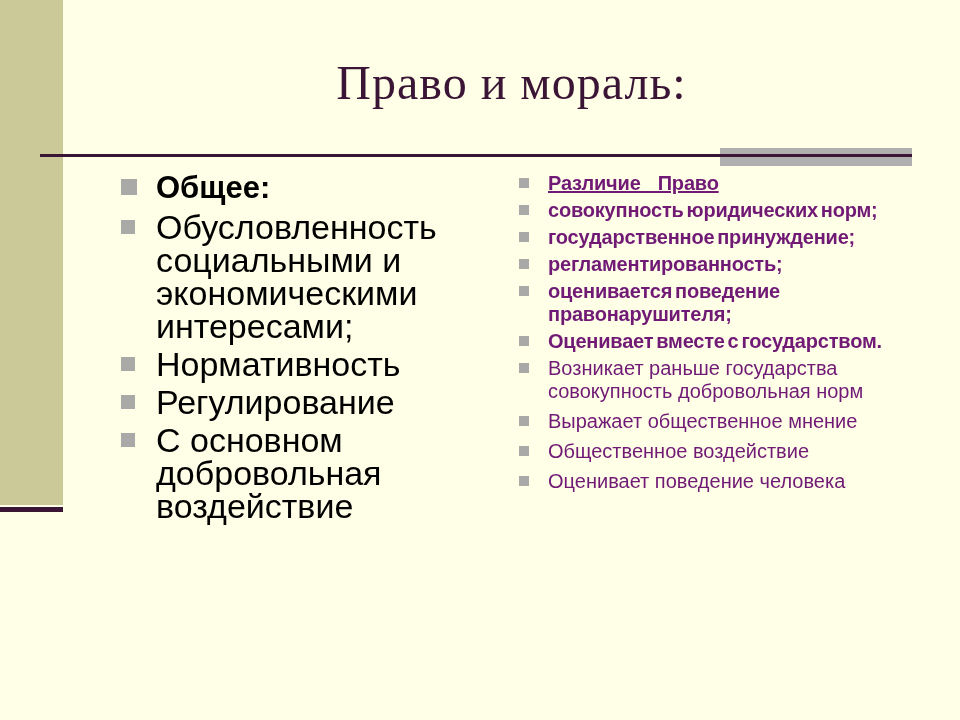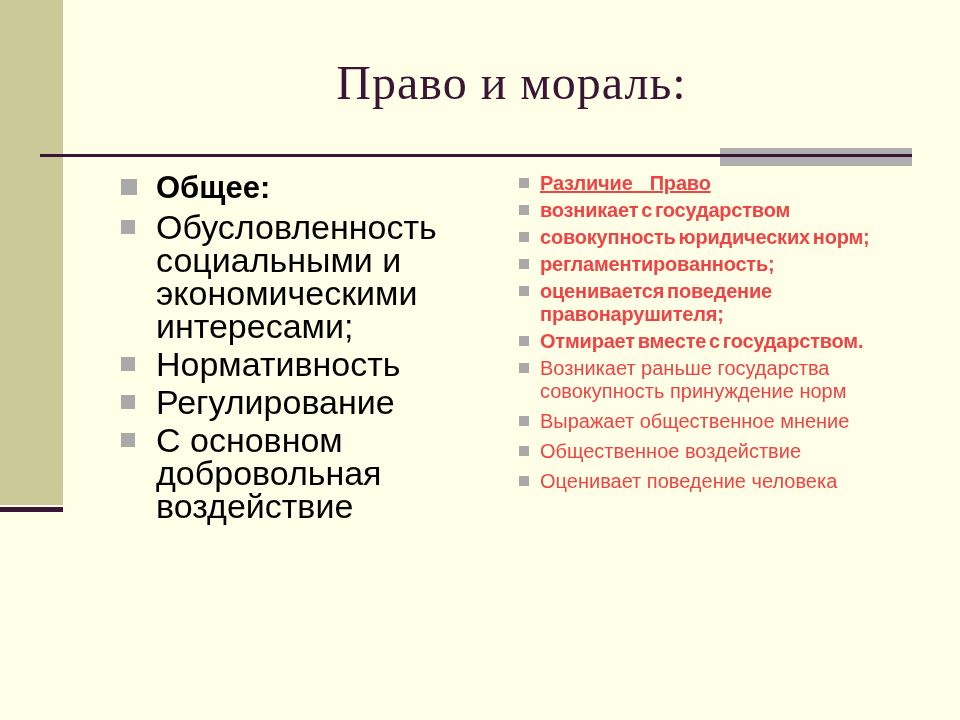--- a/index.html
+++ b/index.html
@@ -106,22 +106,23 @@
   }
   .right-list li { margin-bottom: 4px; }
   .right-list .bullet {
     width: 10px; height: 10px;
     margin-top: 6px;
     margin-right: 11px;
   }
   .right-list .txt {
     font-size: 20px;
     line-height: 23px;
-    color: #ef4444;
+    color: #701a75;
     width: 375px;
+    margin-left: 8px;
   }
   
   .right-list li.law .txt {
     font-weight: 700;
     letter-spacing: -0.2px;
     word-spacing: -2.5px;
   }
   .right-list li.section-header .txt {
     font-weight: 700;
     text-decoration: underline;
@@ -170,41 +171,41 @@
         <span class="txt">С основном добровольная воздействие</span>
       </li>
     </ul>
   <ul class="bullet-list right-list" id="right-list">
       <li class="law section-header">
         <span class="bullet"></span>
         <span class="txt">Различие      Право</span>
       </li>
       <li class="law">
         <span class="bullet"></span>
-        <span class="txt">возникает с государством</span>
-      </li>
-      <li class="law">
-        <span class="bullet"></span>
         <span class="txt">совокупность юридических норм;</span>
       </li>
       <li class="law">
         <span class="bullet"></span>
+        <span class="txt">государственное принуждение;</span>
+      </li>
+      <li class="law">
+        <span class="bullet"></span>
         <span class="txt">регламентированность;</span>
       </li>
       <li class="law">
         <span class="bullet"></span>
         <span class="txt">оценивается поведение правонарушителя;</span>
       </li>
       <li class="law">
         <span class="bullet"></span>
-        <span class="txt">Отмирает вместе с государством.</span>
-      </li>
-      <li class="moral">
-        <span class="bullet"></span>
-        <span class="txt">Возникает раньше государства совокупность принуждение норм</span>
+        <span class="txt">Оценивает вместе с государством.</span>
+      </li>
+      <li class="moral">
+        <span class="bullet"></span>
+        <span class="txt">Возникает раньше государства совокупность добровольная норм</span>
       </li>
       <li class="moral">
         <span class="bullet"></span>
         <span class="txt">Выражает общественное мнение</span>
       </li>
       <li class="moral">
         <span class="bullet"></span>
         <span class="txt">Общественное воздействие</span>
       </li>
       <li class="moral">

